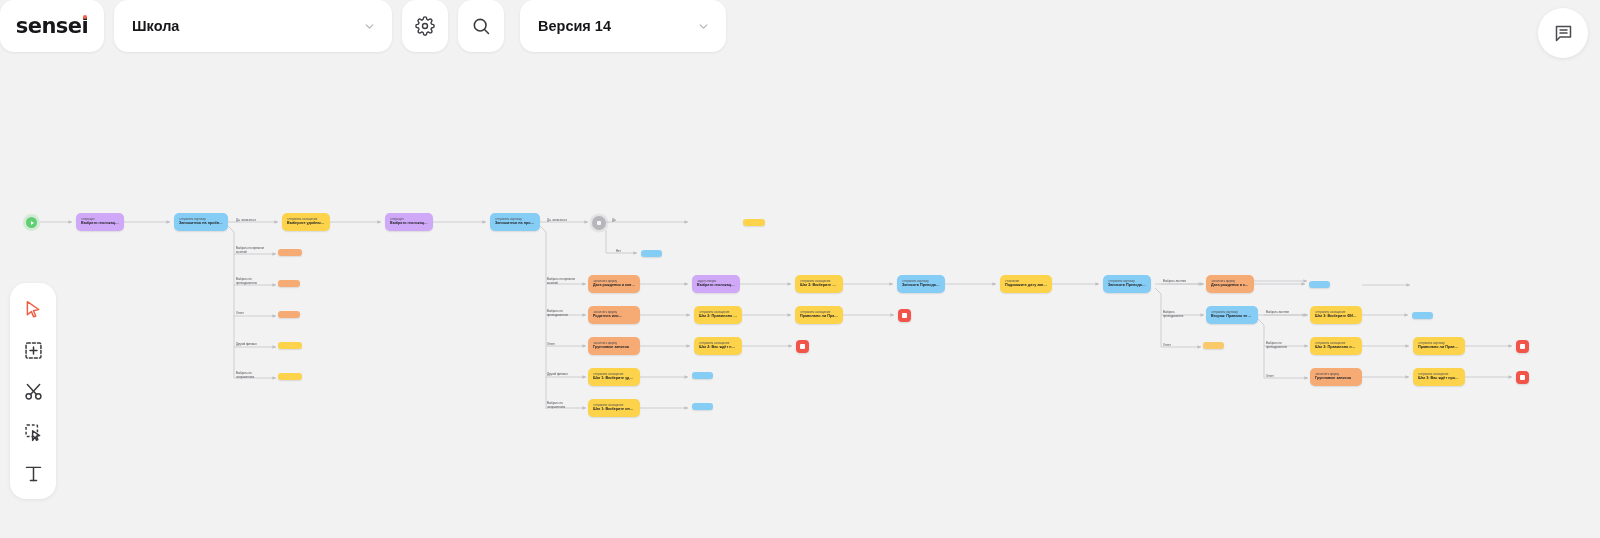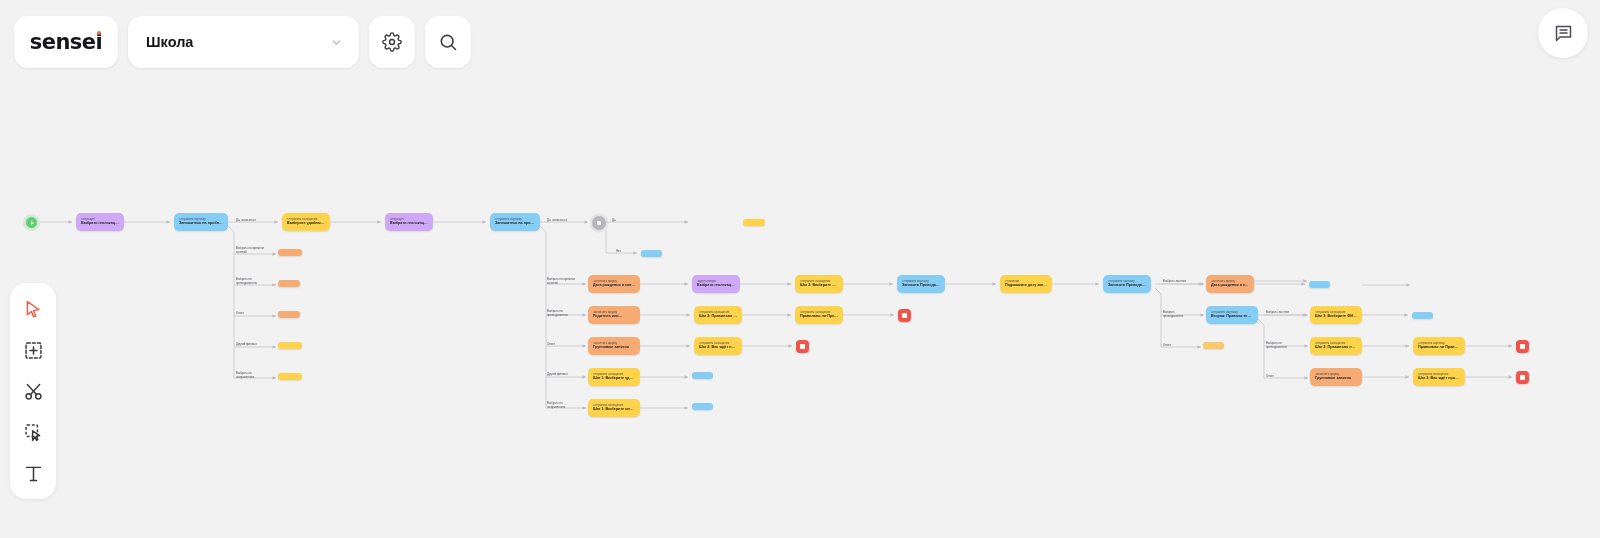--- a/index.html
+++ b/index.html
@@ -8,42 +8,41 @@
     width: 1600px; height: 538px;
     overflow: hidden;
     background: #f2f2f2;
     font-family: "Liberation Sans", "DejaVu Sans", sans-serif;
   }
   #app { position: relative; width: 1600px; height: 538px; }
 
   
   .topbar {
     position: absolute; top: 0; left: 0; width: 1600px; height: 68px;
-    display: flex; align-items: flex-end; gap: 10px;
-    padding-left: 14px;
+    display: flex; align-items: flex-start; gap: 10px;
     z-index: 30;
   }
   .panel {
     background: #ffffff;
     border-radius: 14px;
     box-shadow: 0 1px 3px rgba(0,0,0,.07);
     height: 52px;
     display: flex; align-items: center;
   }
   .logo-box { width: 104px; justify-content: center; }
   .logo-text {
     font-size: 21px; font-weight: 700; letter-spacing: -.5px; color: #17171a;
     position: relative; font-family: "DejaVu Sans", sans-serif;
   }
   .logo-dot {
     position: absolute; top: 1px; right: 1px;
     width: 4px; height: 4px; border-radius: 50%; background: #f2654a;
   }
   .select-box {
-    width: 231px; justify-content: space-between;
+    width: 278px; justify-content: space-between;
     padding: 0 16px 0 18px; cursor: pointer;
   }
   .select-value { font-size: 14.5px; font-weight: 700; color: #17171a; }
   .chev { width: 13px; height: 13px; color: #b9b9bd; flex: none; }
   .icon-btn {
     width: 46px; justify-content: center; cursor: pointer;
   }
   .icon-btn svg { width: 20px; height: 20px; color: #3b3b40; }
   .version-box { width: 206px; margin-left: 6px; }
   .publish-btn {
@@ -171,20 +170,26 @@
       </svg>
     </div>
 
     <div class="panel icon-btn">
       <svg viewBox="0 0 24 24" fill="none" stroke="currentColor" stroke-width="1.9" stroke-linecap="round">
           <circle cx="11" cy="11" r="7"></circle>
           <line x1="16.2" y1="16.2" x2="21" y2="21"></line>
         </svg>
     </div>
 
+    <div class="panel select-box version-box">
+      <span class="select-value">Версия 14</span>
+      <svg class="chev" viewBox="0 0 24 24" fill="none" stroke="currentColor" stroke-width="2.6" stroke-linecap="round" stroke-linejoin="round">
+          <polyline points="6 9 12 15 18 9"></polyline>
+        </svg>
+    </div>
 
   </div>
 
   <div class="chat-fab">
     <svg viewBox="0 0 24 24" fill="none" stroke="currentColor" stroke-width="1.7" stroke-linecap="round" stroke-linejoin="round">
       <path d="M4 4h16v12H8l-4 4z"></path>
         <line x1="8" y1="8" x2="16" y2="8"></line>
         <line x1="8" y1="11.5" x2="16" y2="11.5"></line>
     </svg>
   </div>

